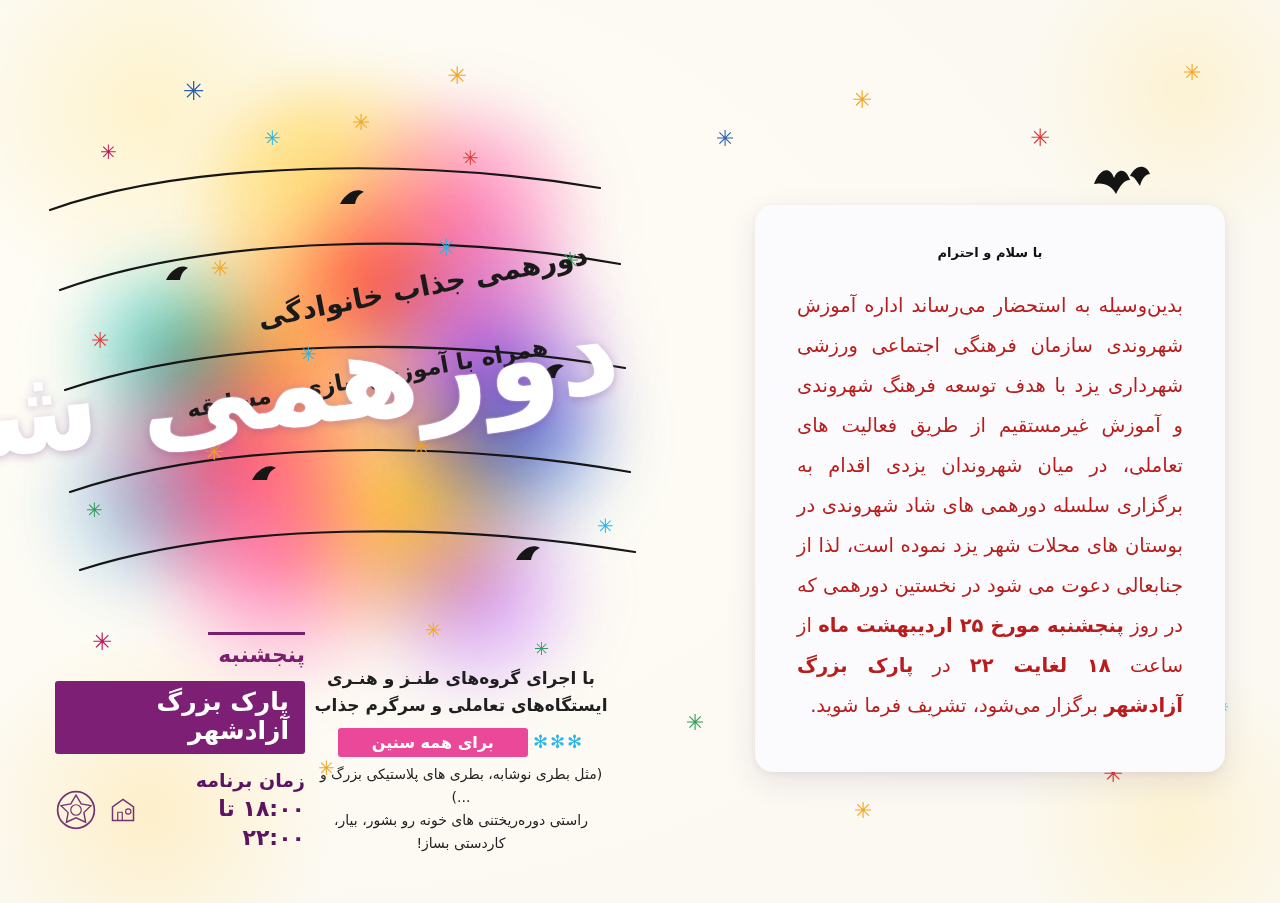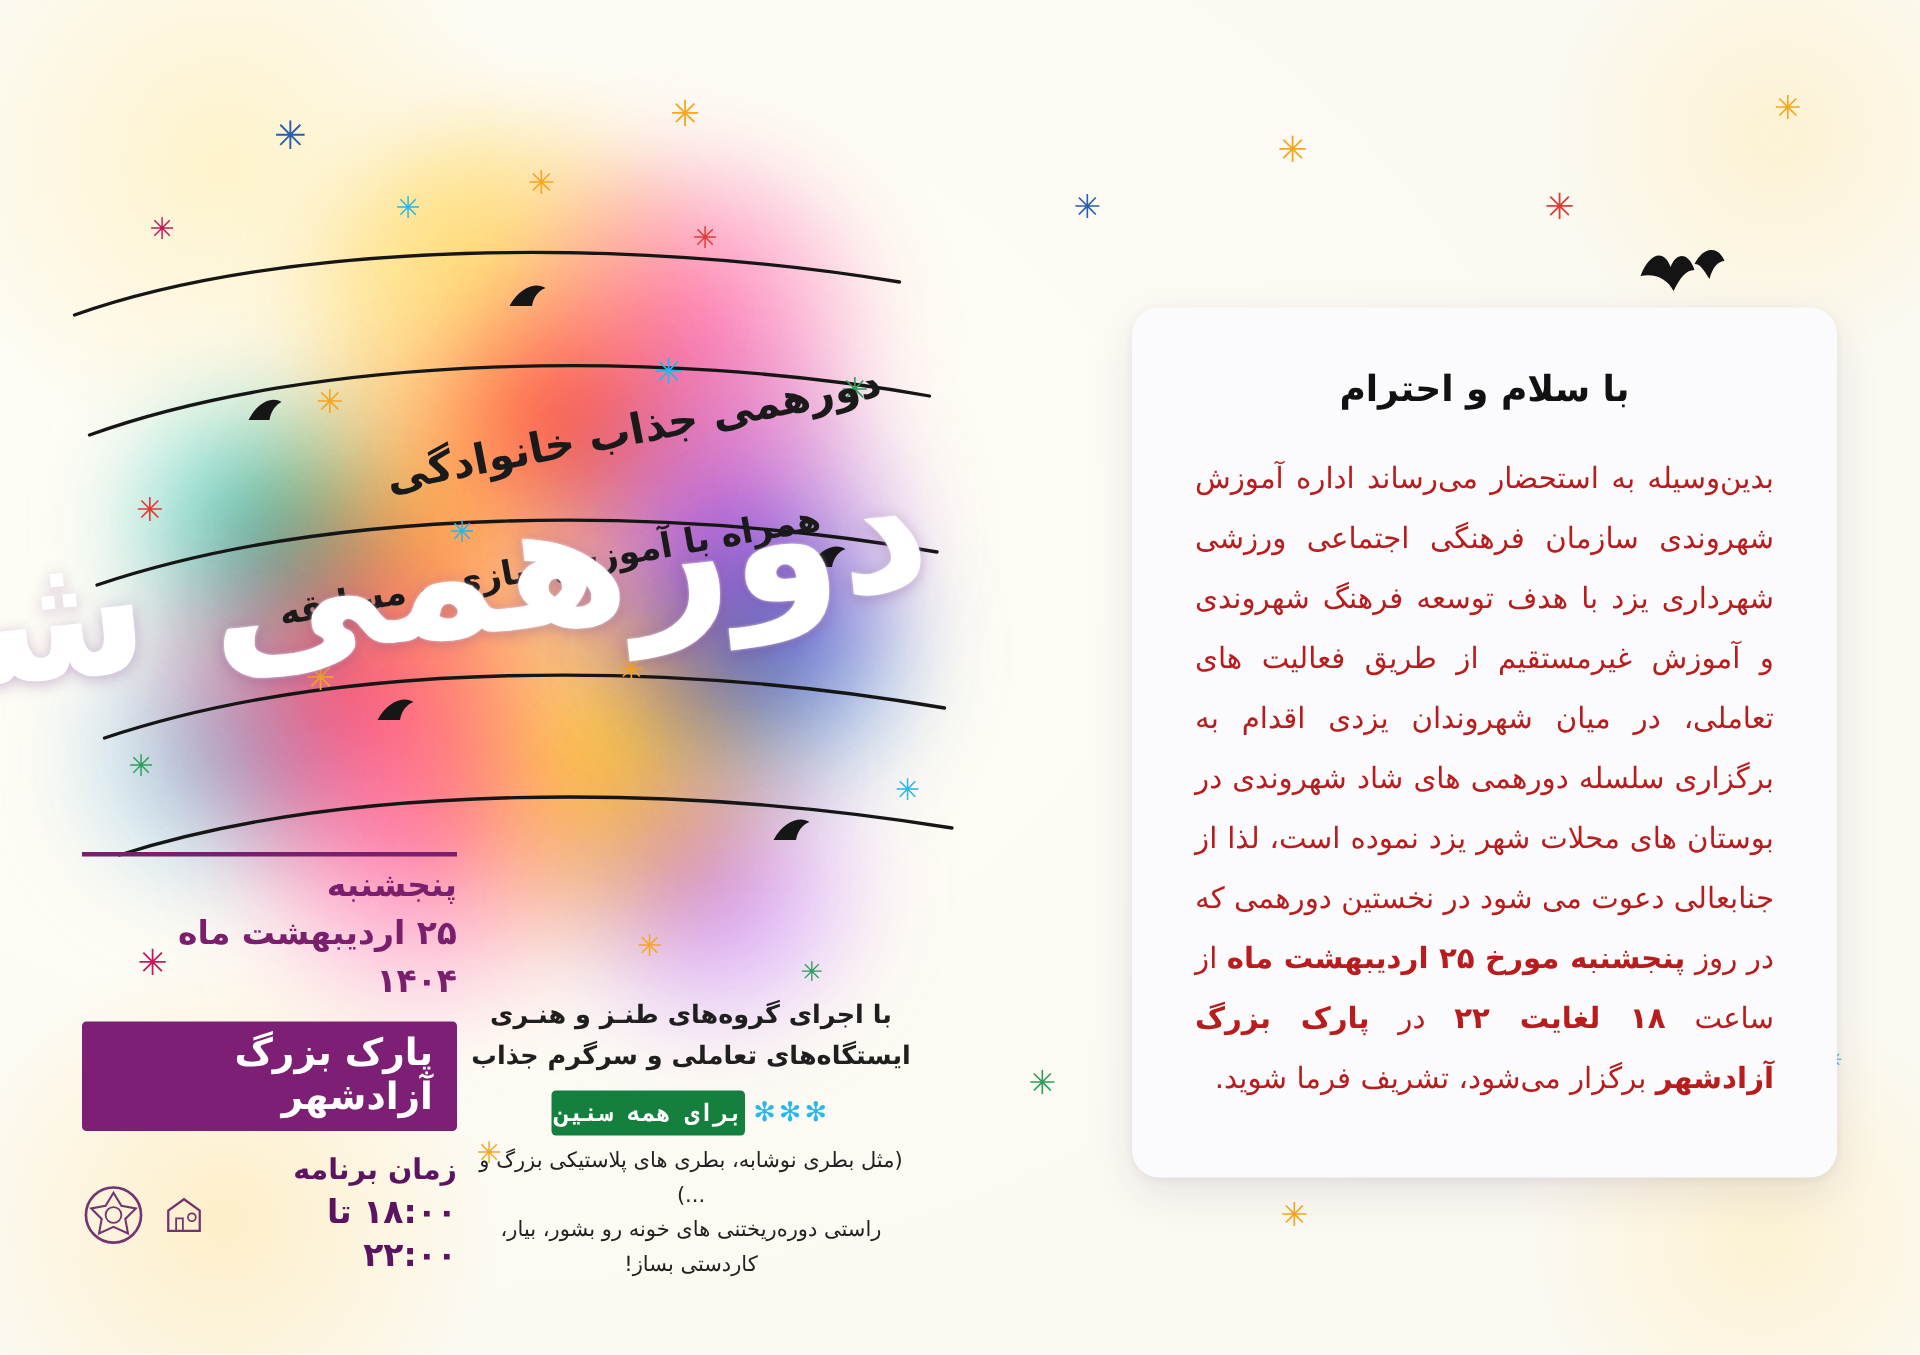--- a/index.html
+++ b/index.html
@@ -207,29 +207,28 @@
     color: #2a2a2a;
   }
   .mid-line {
     font-size: 17px;
     font-weight: 700;
     line-height: 1.6;
     color: #1f1f1f;
   }
   .mid-badge {
     margin: 8px auto 6px;
-    background: #15803d;
+    background: #ec4899;
     color: #fff;
     font-size: 16px;
     font-weight: 700;
     letter-spacing: 2px;
-    padding: 5px 2px;
+    padding: 5px 34px;
     border-radius: 3px;
     display: inline-block;
-    font-family: Liberation Mono, monospace;
   }
   .mid-note {
     font-size: 14px;
     line-height: 1.65;
     color: #222;
   }
   .stars-inline { color: #29b6e8; font-size: 18px; letter-spacing: 2px; }
 
   
   .letter-card {
@@ -239,21 +238,21 @@
     width: 470px;
     min-height: 520px;
     background: #fbfbfd;
     border-radius: 18px;
     box-shadow: 0 10px 30px rgba(60,40,90,.10), 0 2px 6px rgba(60,40,90,.06);
     padding: 40px 42px 46px;
     box-sizing: border-box;
     direction: rtl;
   }
   .letter-greeting {
-    font-size: 24px;
+    font-size: 13px;
     font-weight: 700;
     color: #111;
     text-align: center;
     margin-bottom: 26px;
   }
   .letter-body {
     font-size: 19.5px;
     line-height: 2.05;
     color: #b91c1c;
     text-align: justify;
@@ -348,21 +347,20 @@
 
   <div class="title-area">
     <div class="title-sub-1">دورهمی جذاب خانوادگی</div>
     <div class="title-sub-2">همراه با آموزش، بازی و مسابقه</div>
     <div class="title-main">دورهمی شهروندی</div>
   </div>
 
   <div class="info-left">
     <div class="date-line">
       <div>پنجشنبه</div>
-      <div>۲۵ اردیبهشت ماه ۱۴۰۴</div>
     </div>
     <div class="venue-chip">پارک بزرگ آزادشهر</div>
     <div class="time-row">
       <div class="logo-row">
         <svg class="logo-mark" viewBox="0 0 48 48">
           <circle cx="24" cy="24" r="21" fill="none" stroke="currentColor" stroke-width="2"></circle>
           <path d="M24 7 L30 17 L41 19 L33 27 L35 38 L24 33 L13 38 L15 27 L7 19 L18 17 Z" fill="none" stroke="currentColor" stroke-width="1.6"></path>
           <circle cx="24" cy="24" r="6" fill="none" stroke="currentColor" stroke-width="1.4"></circle>
         </svg>
         <svg class="logo-mark small" viewBox="0 0 48 48">

